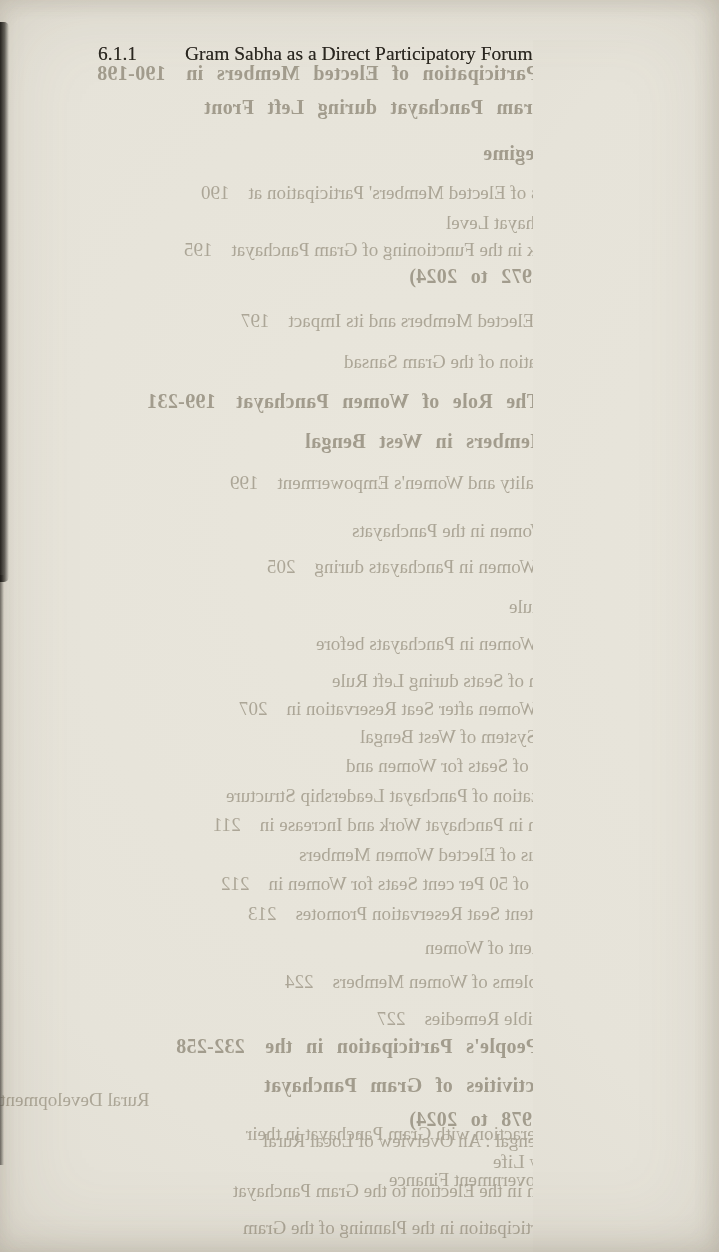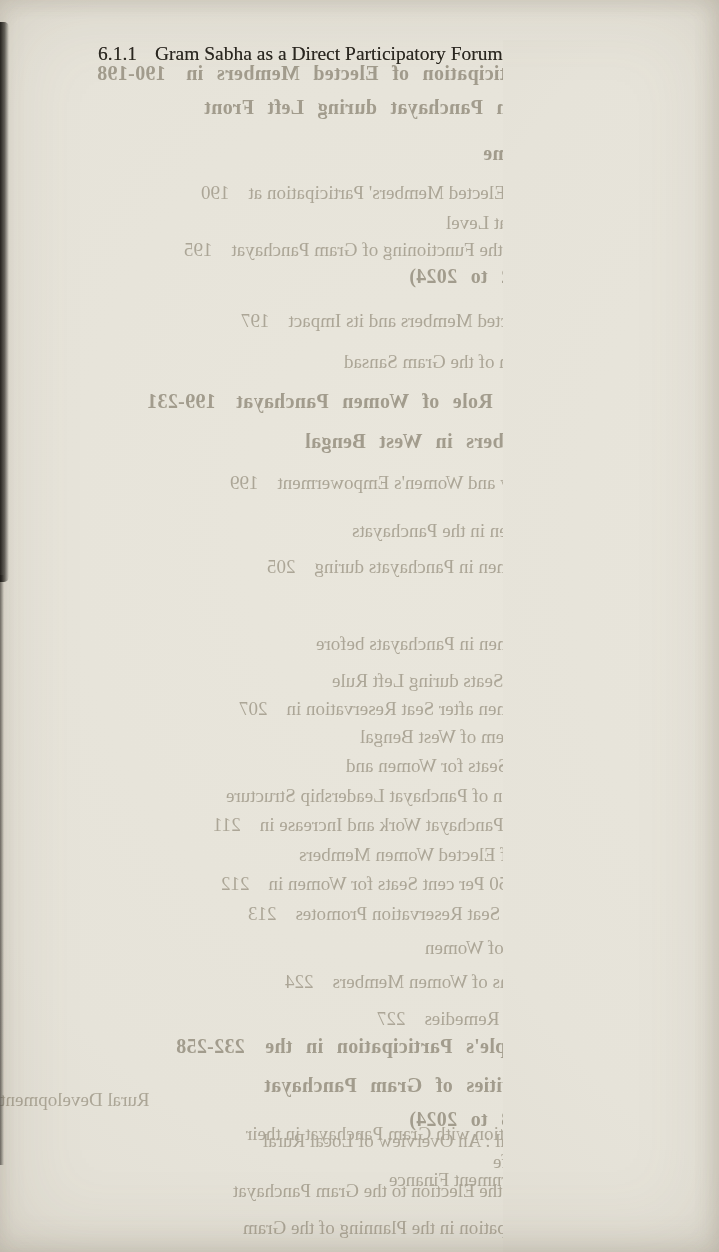--- a/index.html
+++ b/index.html
@@ -56,21 +56,21 @@
 
   
   .toc{position:relative;z-index:2;padding:40px 27px 0 0;}
   .row{
     display:flex;align-items:baseline;
     font-size:19.5px;line-height:28.4px;
     color:#2a2720;
     text-shadow:0 0 .4px rgba(42,38,30,.55);
   }
   .row .num{flex:0 0 auto;}
-  .row .text{flex:1 1 auto;white-space:nowrap;overflow:visible;}
+  .row .text{flex:1 1 auto;white-space:nowrap;overflow:visible;margin-left:30px;}
   .row .page{flex:0 0 auto;min-width:75px;text-align:right;white-space:nowrap;}
   .l2{padding-left:98px;}
   .l2 .num{flex-basis:57px;}
 </style>
 </head>
 <body>
 
 <div class="page">
 
   <div class="bleed">

